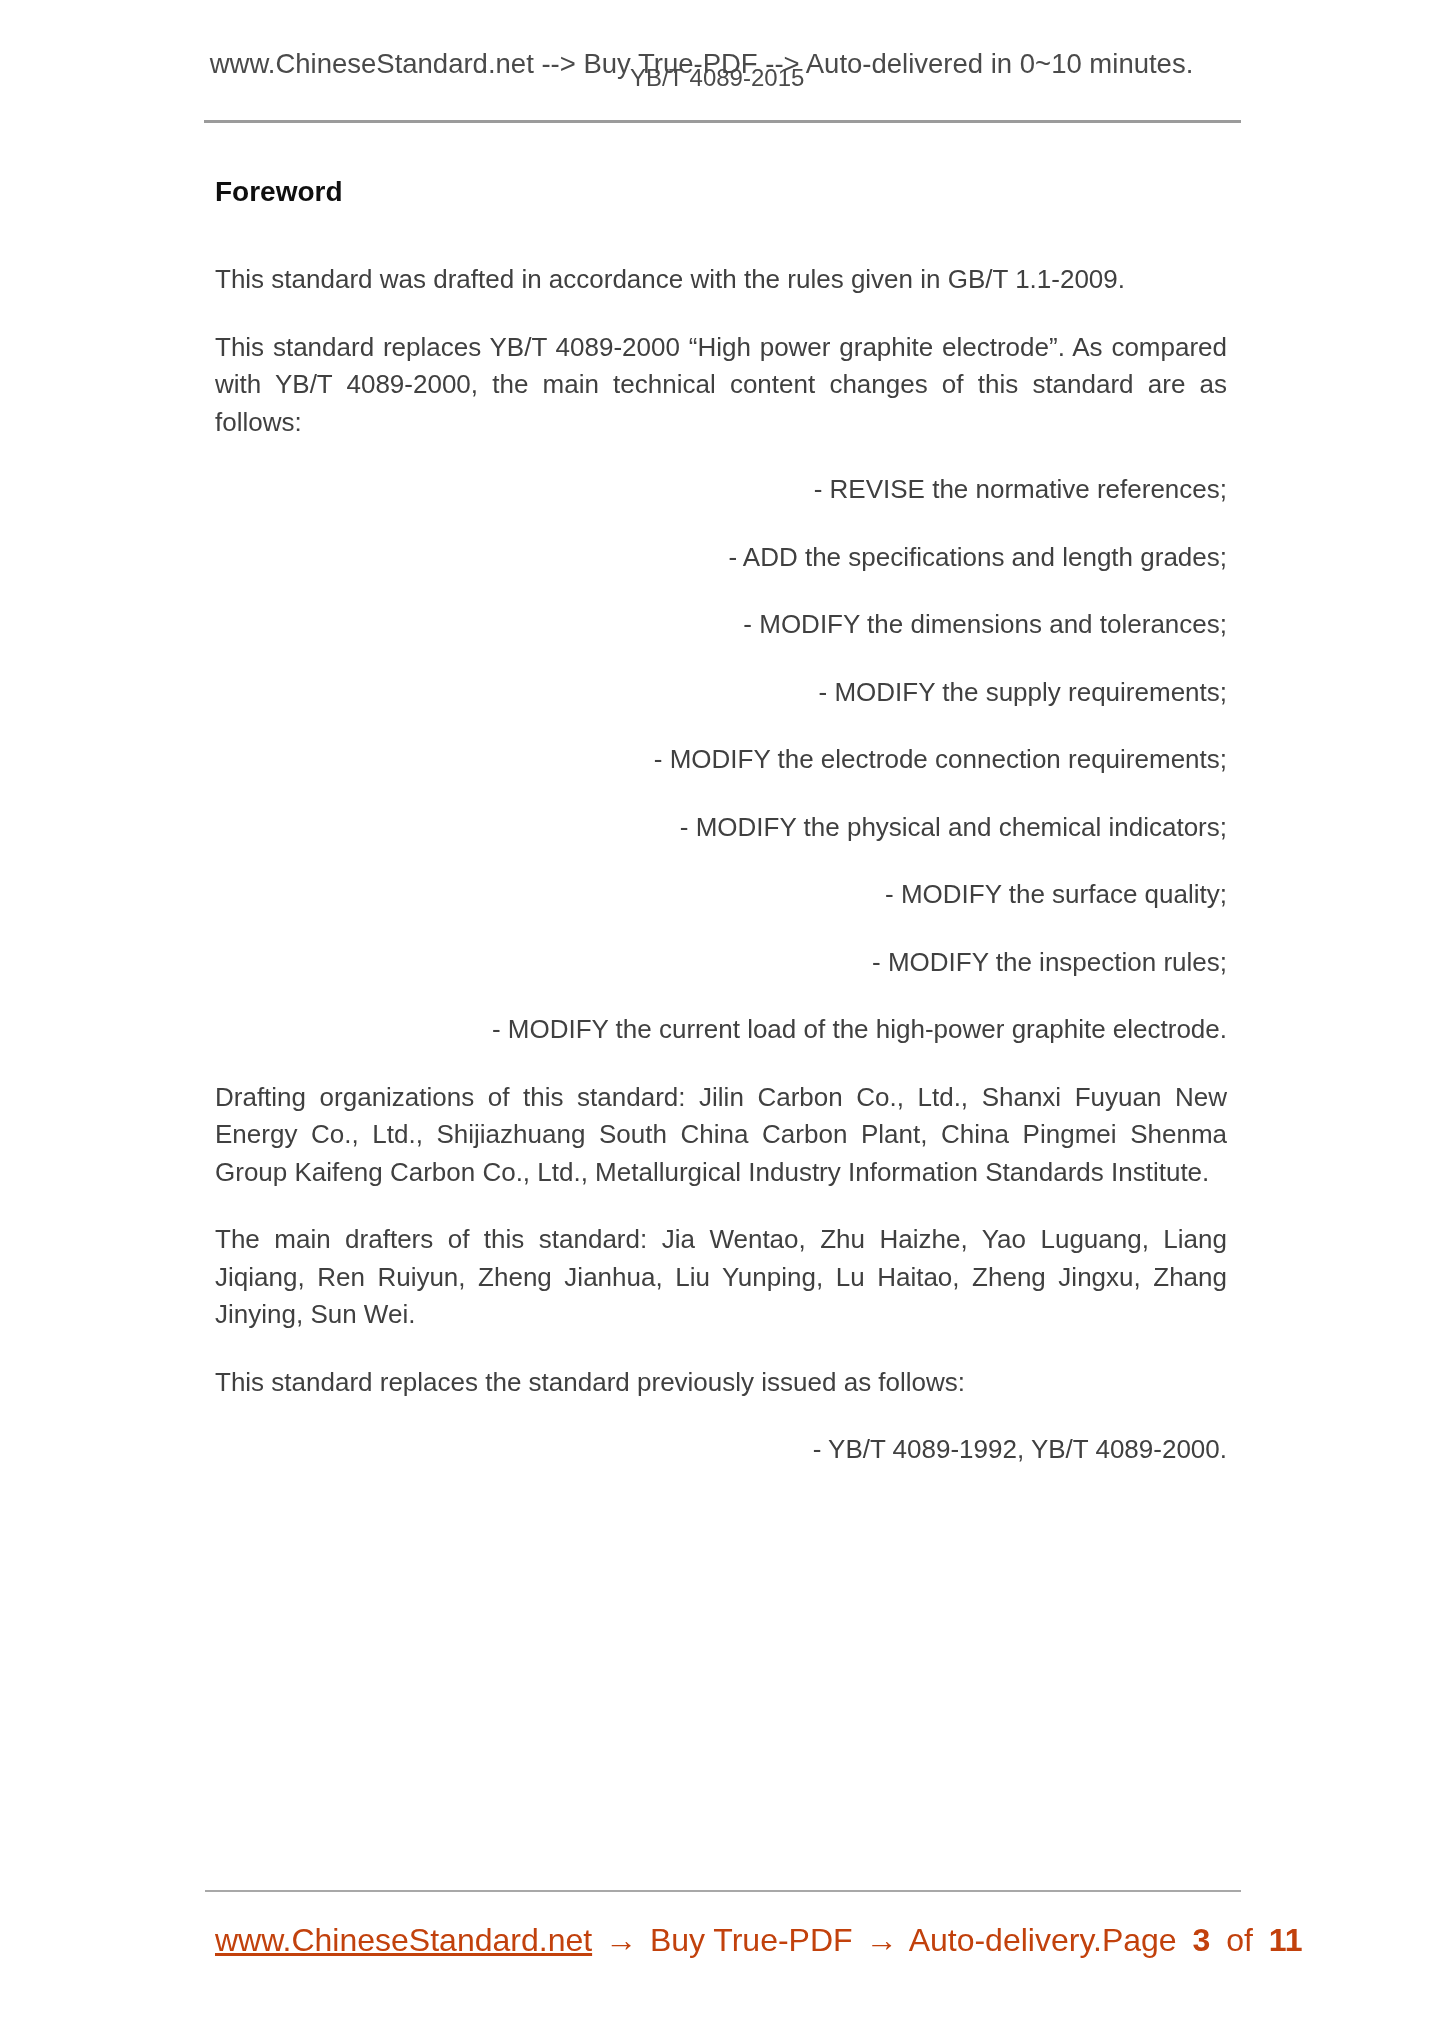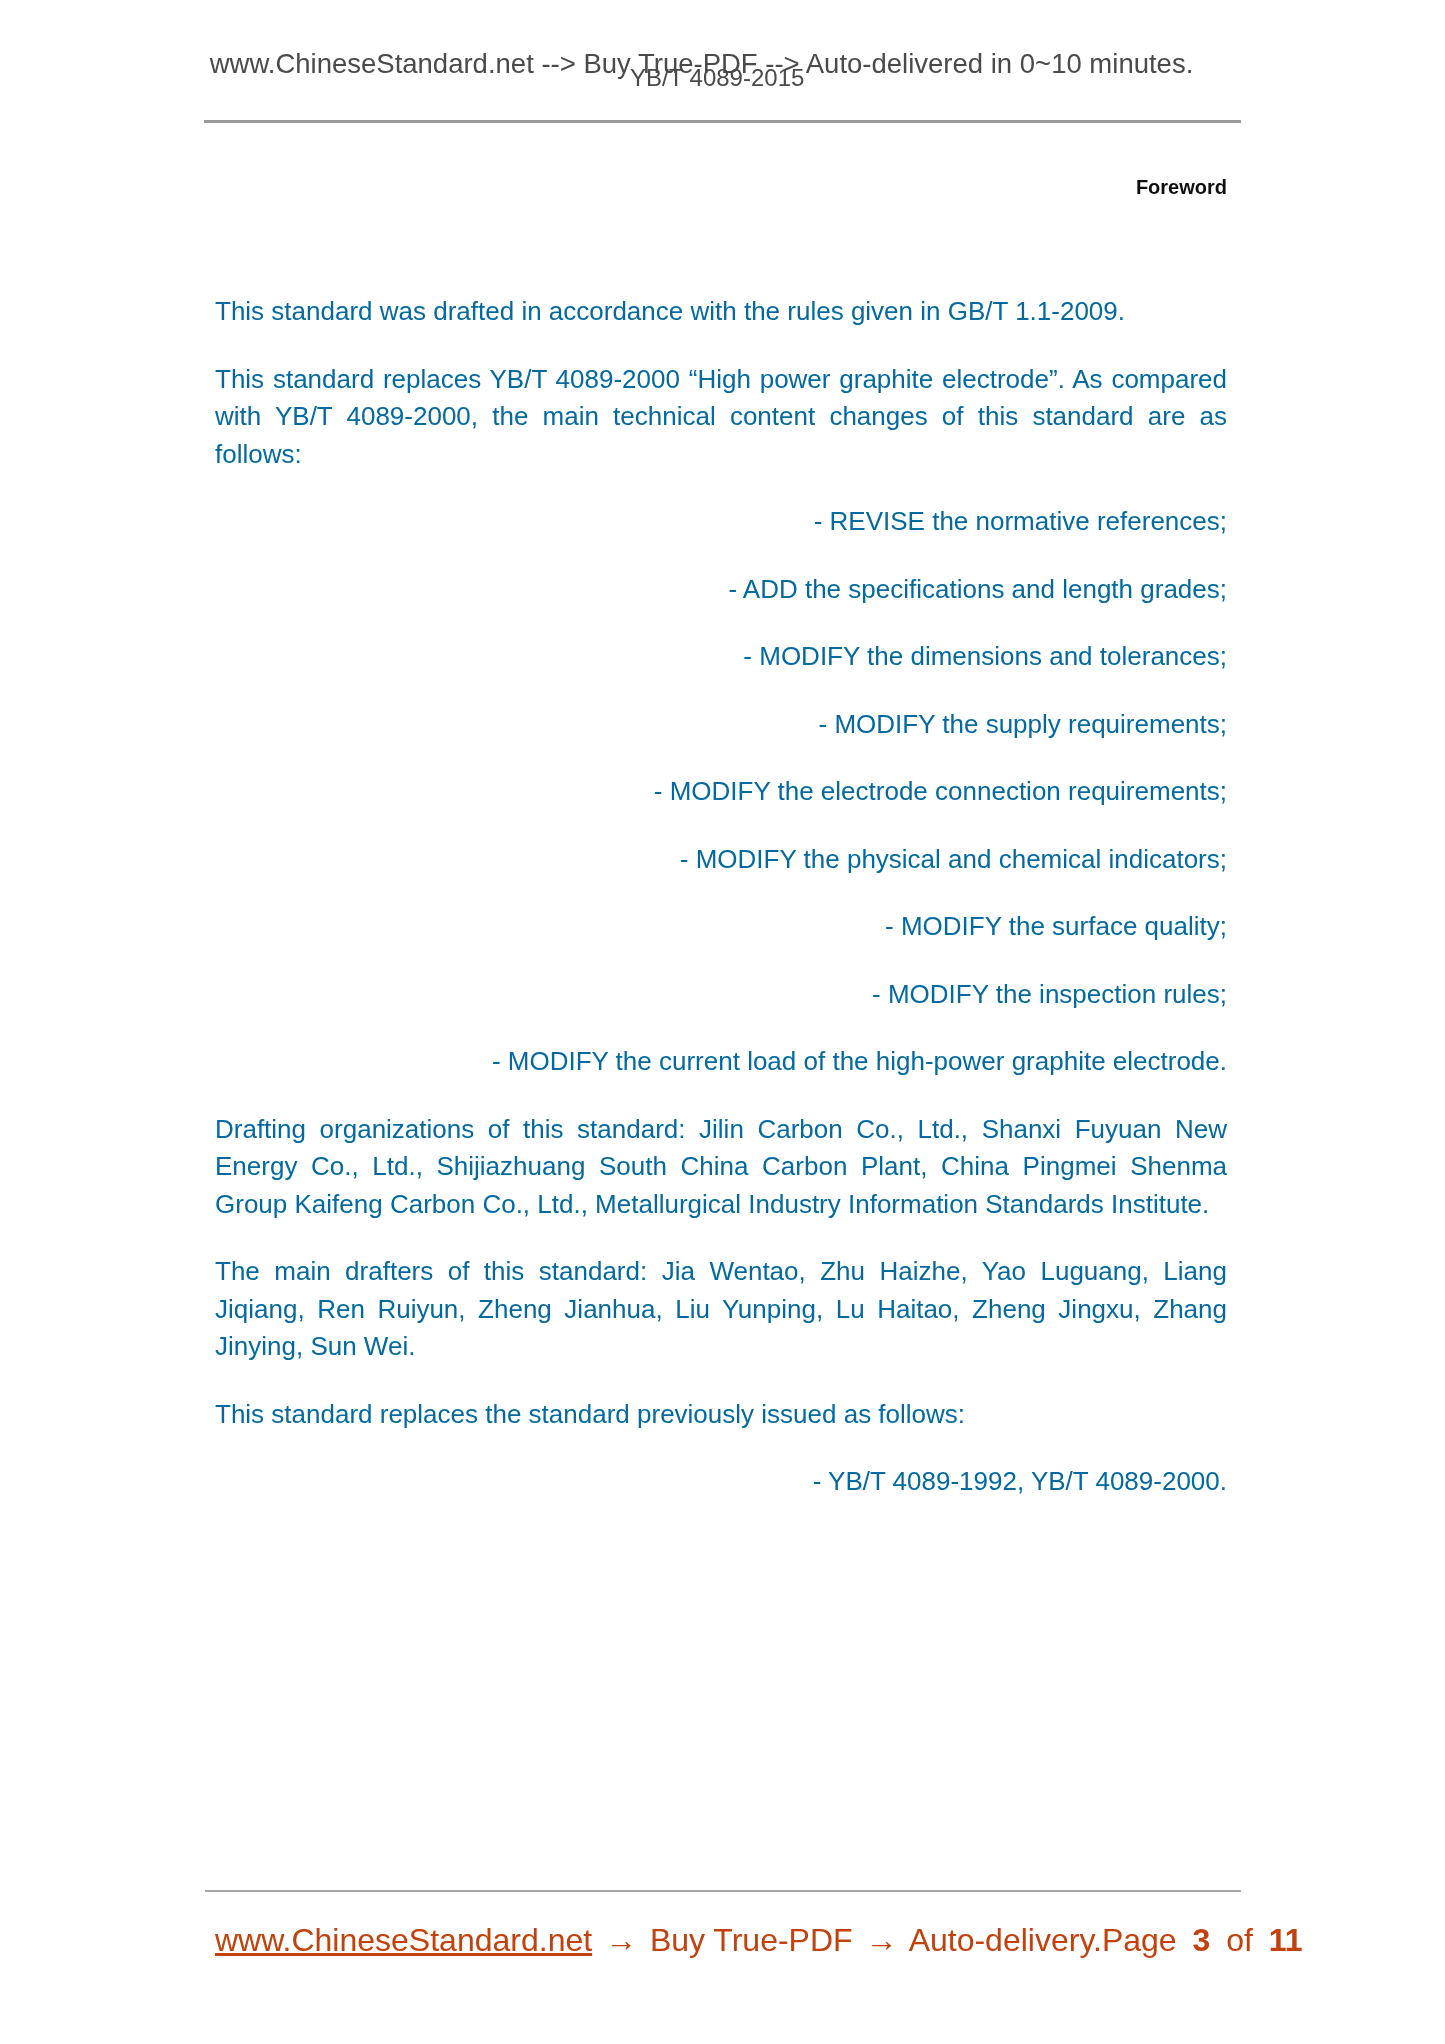--- a/index.html
+++ b/index.html
@@ -33,34 +33,33 @@
     position: absolute;
     top: 120px; left: 204px;
     width: 1037px; height: 3px;
     background: #9b9b9b;
   }
 
   
   .title {
     position: absolute;
     top: 176px; left: 215px; width: 1012px;
-    text-align: right;
-    font-size: 20px;
+    text-align: left;
+    font-size: 28px;
     font-weight: bold;
     color: #0f0f0f;
   }
 
   
   .body {
     position: absolute;
     top: 261px; left: 215px; width: 1012px;
     font-size: 26px;
     line-height: 37.5px;
-    color: #0369a1;
-    margin-top: 32px;
+    color: #404040;
   }
   .body p { margin: 0 0 30px 0; }
   .body p.para { text-align: justify; }
   .body p.item { padding-left: 38px; text-align: right; }
 
   
   .rule-bottom {
     position: absolute;
     top: 1890px; left: 205px;
     width: 1036px; height: 2px;

